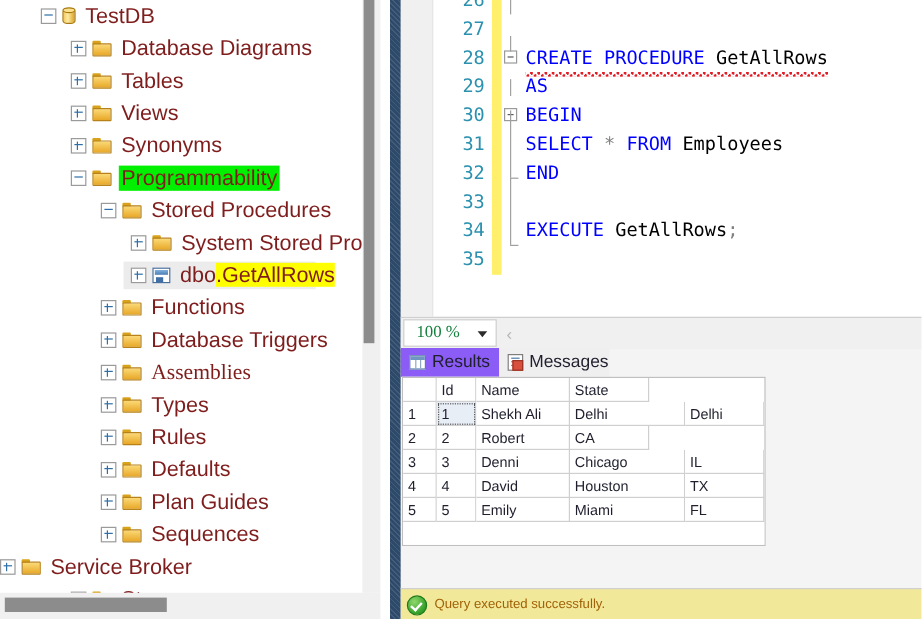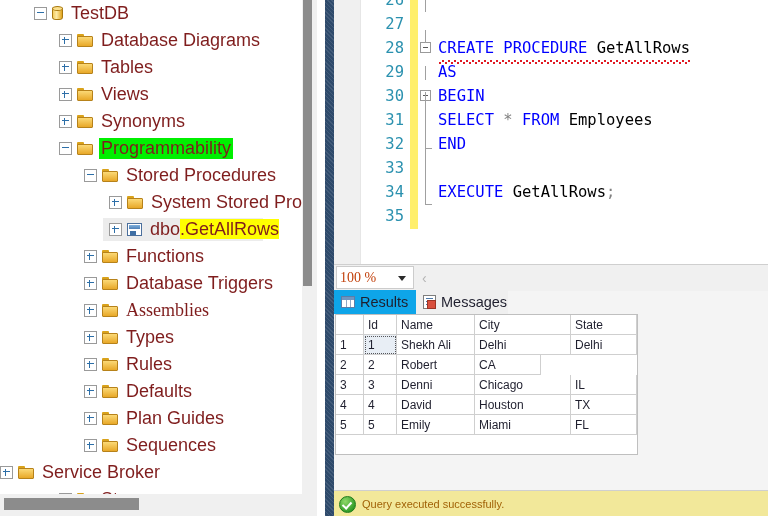--- a/index.html
+++ b/index.html
@@ -171,41 +171,41 @@
   #zoom-row {
     position: absolute; left: 0; top: 0; width: 434px; height: 26px;
     background: #f0f0f0; border-top: 1px solid #cfcfcf;
   }
   #zoom-combo {
     position: absolute; left: 2px; top: 1px; width: 78px; height: 23px;
     background: #ffffff; border: 1px solid #cccccc; box-sizing: border-box;
     display: flex; align-items: center;
   }
   #zoom-combo .zv {
-    font-size: 14px; color: #c2410c; margin-left: 3px; font-family: "Liberation Serif", serif;
+    font-size: 14px; color: #15803d; margin-left: 10px; font-family: "Liberation Serif", serif;
   }
   #zoom-combo .caret {
     position: absolute; right: 7px; top: 9px;
     width: 0; height: 0; border-left: 4.5px solid transparent;
     border-right: 4.5px solid transparent; border-top: 5px solid #2b2b2b;
   }
   #nav-back {
     position: absolute; left: 88px; top: 5px;
     font-size: 14px; color: #b4b4b4; font-family: "Liberation Sans", sans-serif;
   }
 
   #tabs-row {
     position: absolute; left: 0; top: 26px; width: 434px; height: 24px;
   }
   .rtab {
     position: absolute; top: 0; height: 24px;
     display: flex; align-items: center; padding: 0 7px;
     font-size: 14.5px; color: #1f1f2e; box-sizing: border-box;
   }
-  .rtab.active { background: #0ea5e9; }
+  .rtab.active { background: #8b5cf6; }
   .rtab.inactive { background: #efefef; }
   .ic-grid {
     width: 14px; height: 12px; margin-right: 5px; flex: none; position: relative;
     background: #ffffff; border: 1px solid #5a7ea8; box-sizing: border-box;
   }
   .ic-grid::before {
     content: ""; position: absolute; left: 0; top: 0; right: 0; height: 3px;
     background: #6f95c0;
   }
   .ic-grid::after {
@@ -490,21 +490,20 @@
           <span class="ic-msg"></span>
           <span>Messages</span>
         </div>
       </div>
 
     <div id="grid">
         <div class="grid-row grid-head">
           <div class="gc c-rownum"></div>
           <div class="gc c-id">Id</div>
           <div class="gc c-name">Name</div>
-          <div class="gc c-city">City</div>
           <div class="gc c-state">State</div>
         </div>
         <div class="grid-row">
           <div class="gc c-rownum">1</div>
           <div class="gc c-id cell-focus">1</div>
           <div class="gc c-name">Shekh Ali</div>
           <div class="gc c-city">Delhi</div>
           <div class="gc c-state">Delhi</div>
         </div>
         <div class="grid-row">

